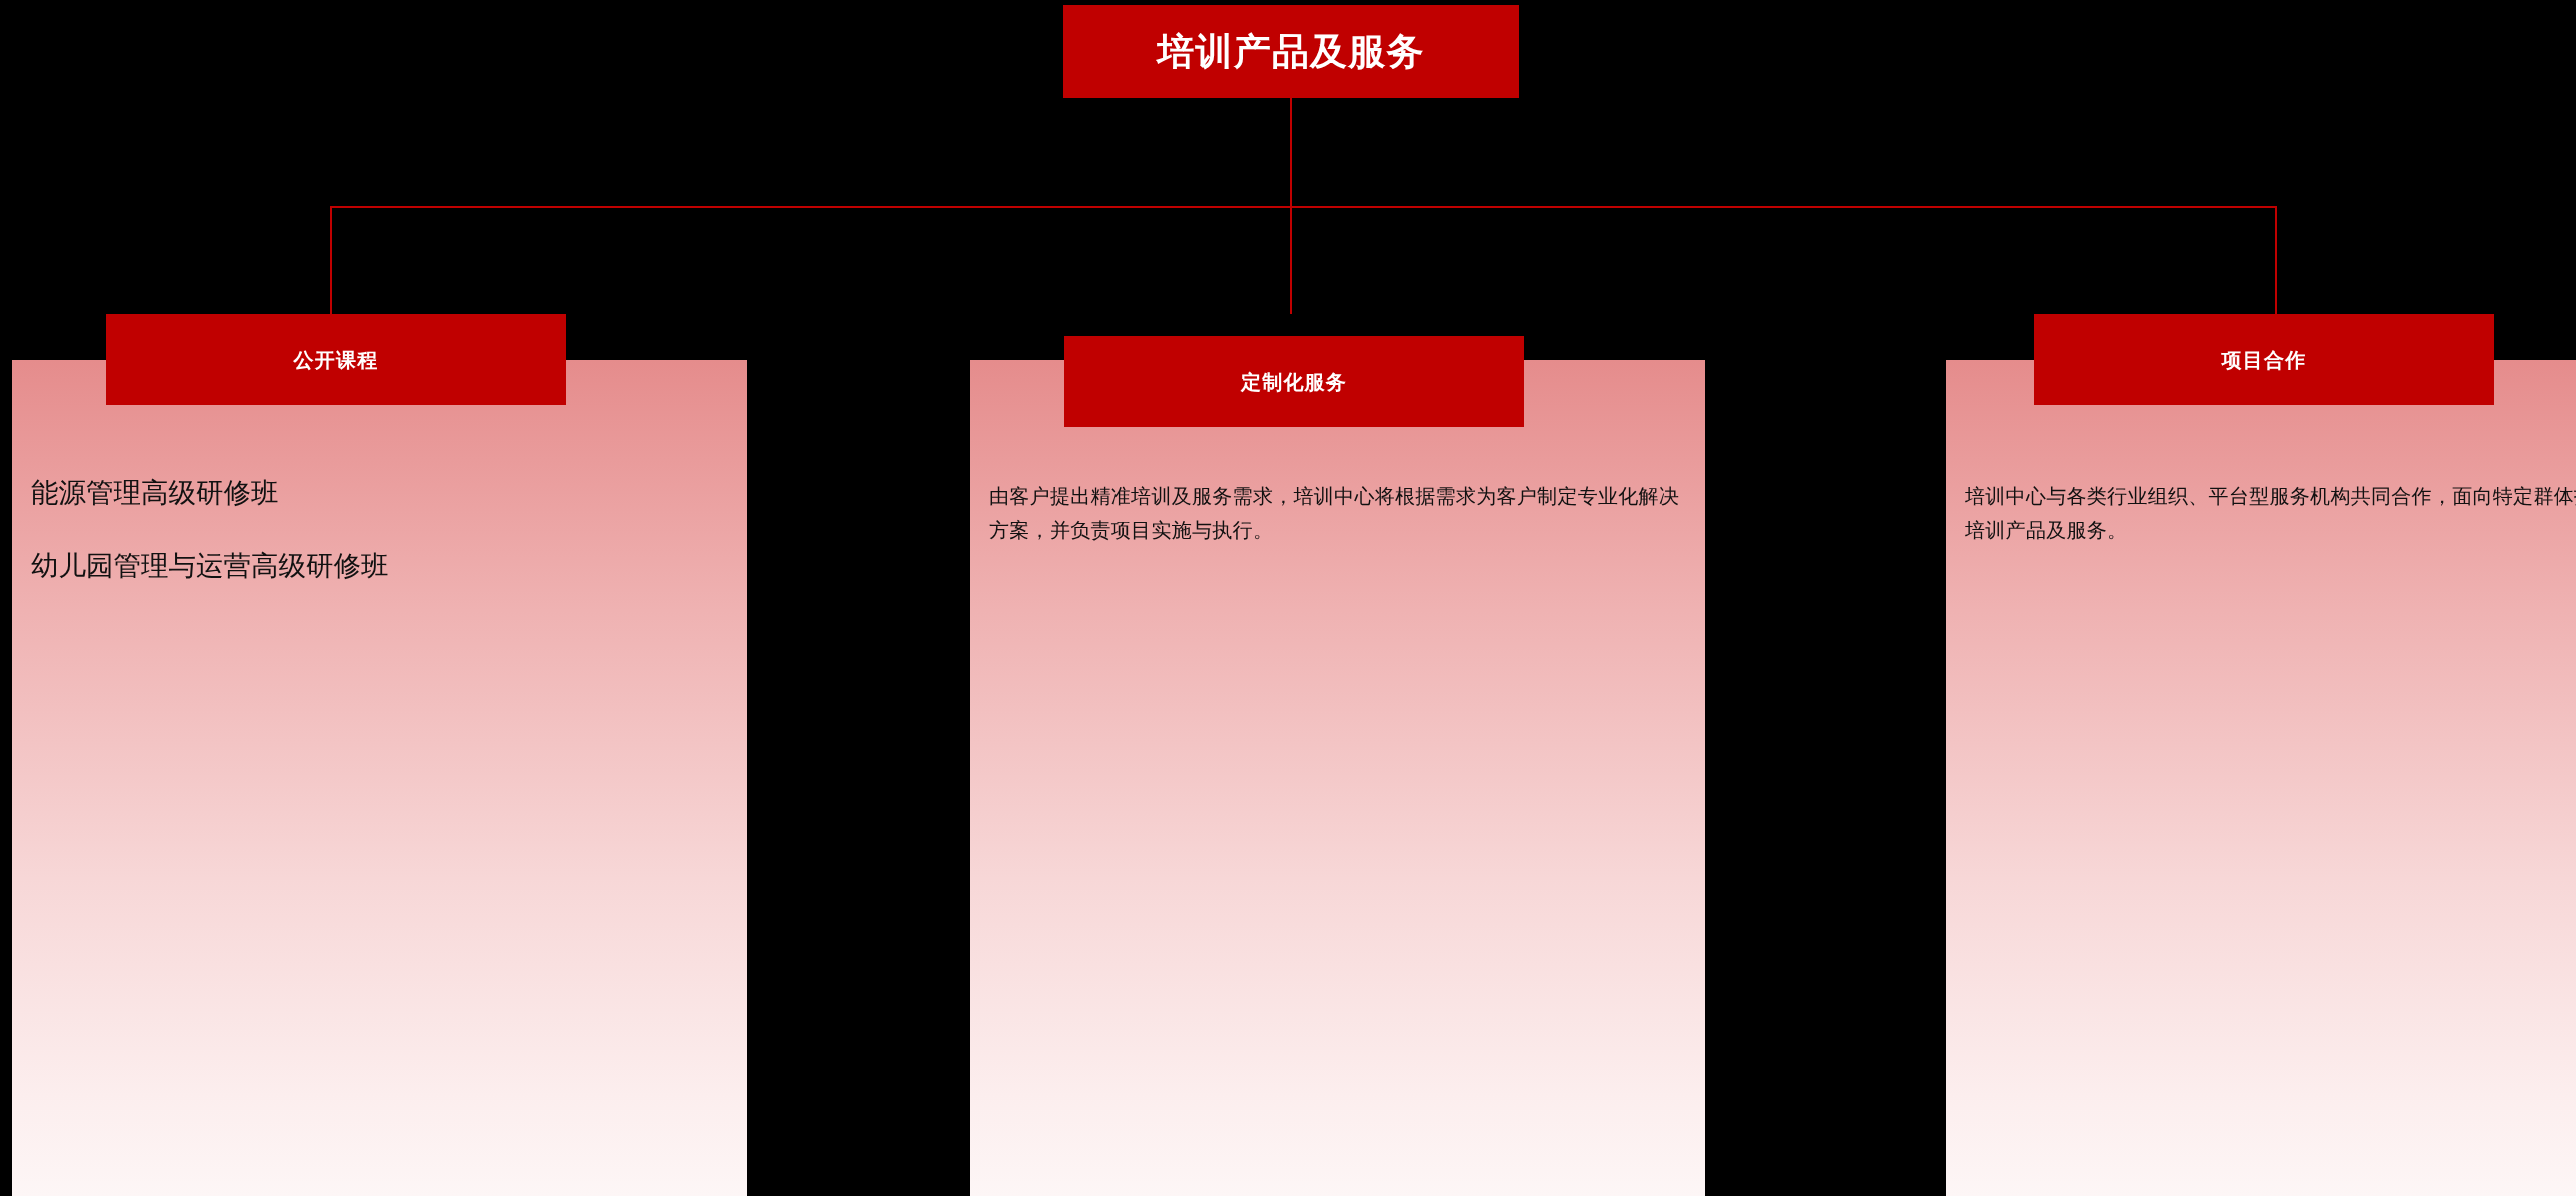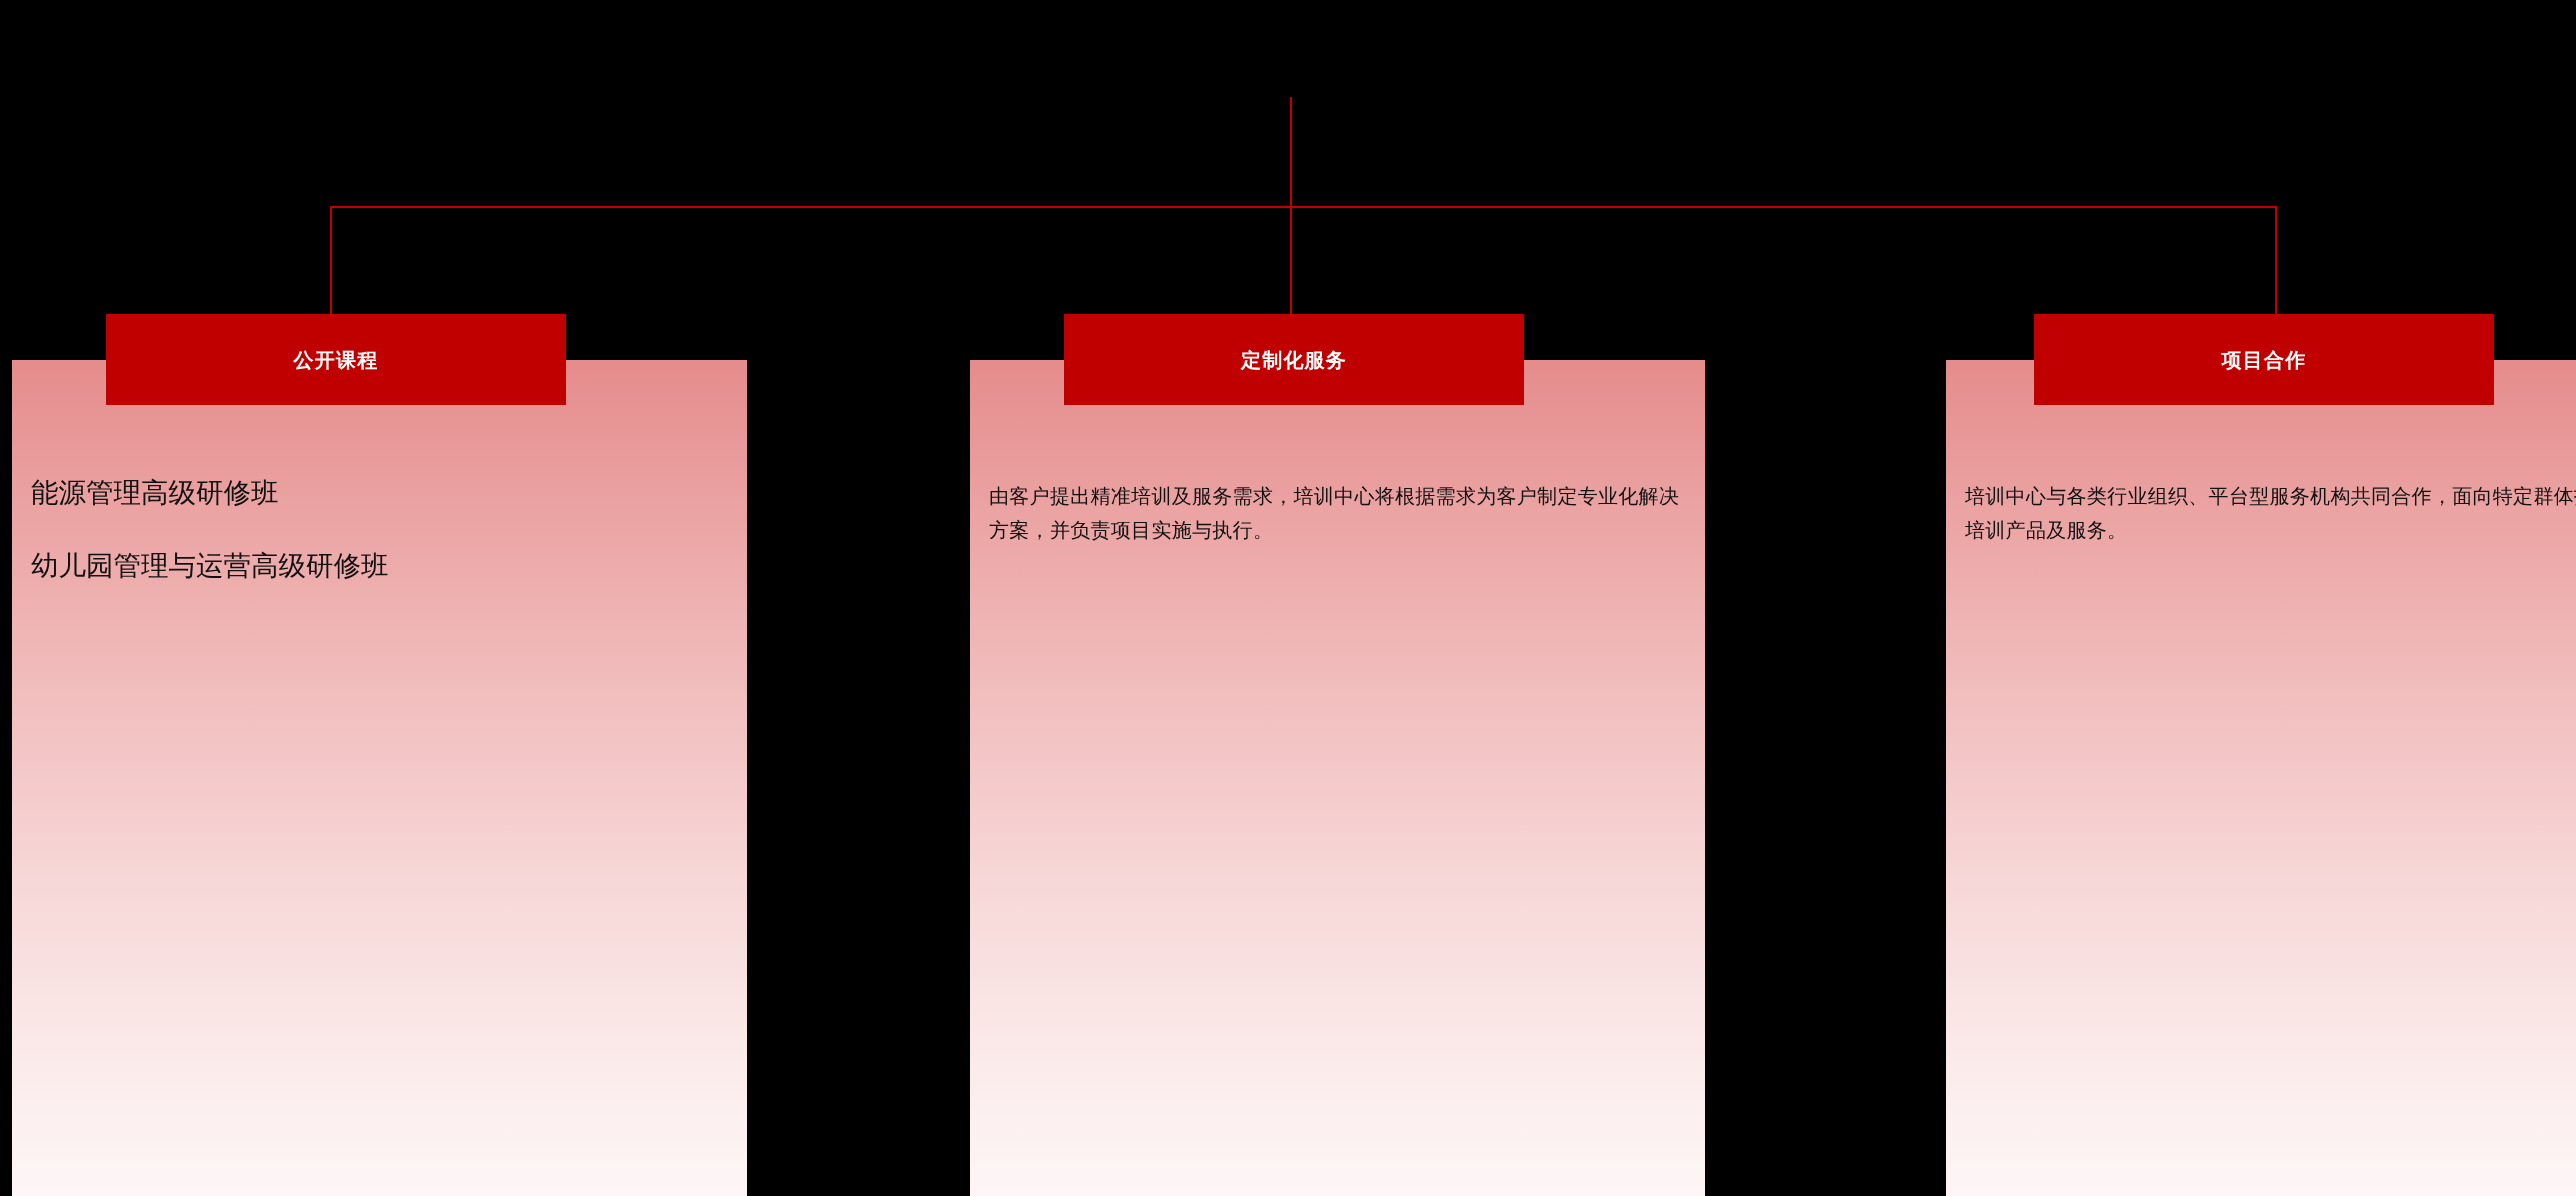--- a/index.html
+++ b/index.html
@@ -123,41 +123,44 @@
   .course-item {
     font-size: 27.5px;
     color: #111111;
     line-height: 1;
     margin-bottom: 45px;
     white-space: nowrap;
   }
 
   
   #branch-2 { left: 970px; }
-  #branch-2 .branch-header { left: 94px; width: 460px; }
+  #branch-2 .branch-header { left: 94px; width: 460px; margin-top: 22px; }
   #branch-2 .branch-body { left: 0; }
 
   
   #branch-3 { left: 1946px; }
   #branch-3 .branch-header { left: 88px; width: 460px; text-align: right; }
   #branch-3 .branch-body { left: 0; }
 
   .body-paragraph {
     font-size: 20px;
     color: #111111;
     line-height: 1.72;
     margin: 0;
     letter-spacing: 0.3px;
   }
 </style>
 </head>
 <body>
 
 <div class="diagram">
 
+  <div class="root-node">
+    <span class="node-title">培训产品及服务</span>
+  </div>
 
   <div class="connector conn-vert-root"></div>
   <div class="connector conn-horiz"></div>
   <div class="connector conn-vert-left"></div>
   <div class="connector conn-vert-mid"></div>
   <div class="connector conn-vert-right"></div>
 
   <div class="branch" id="branch-1">
     <div class="branch-body">
       <div class="branch-body-inner">

